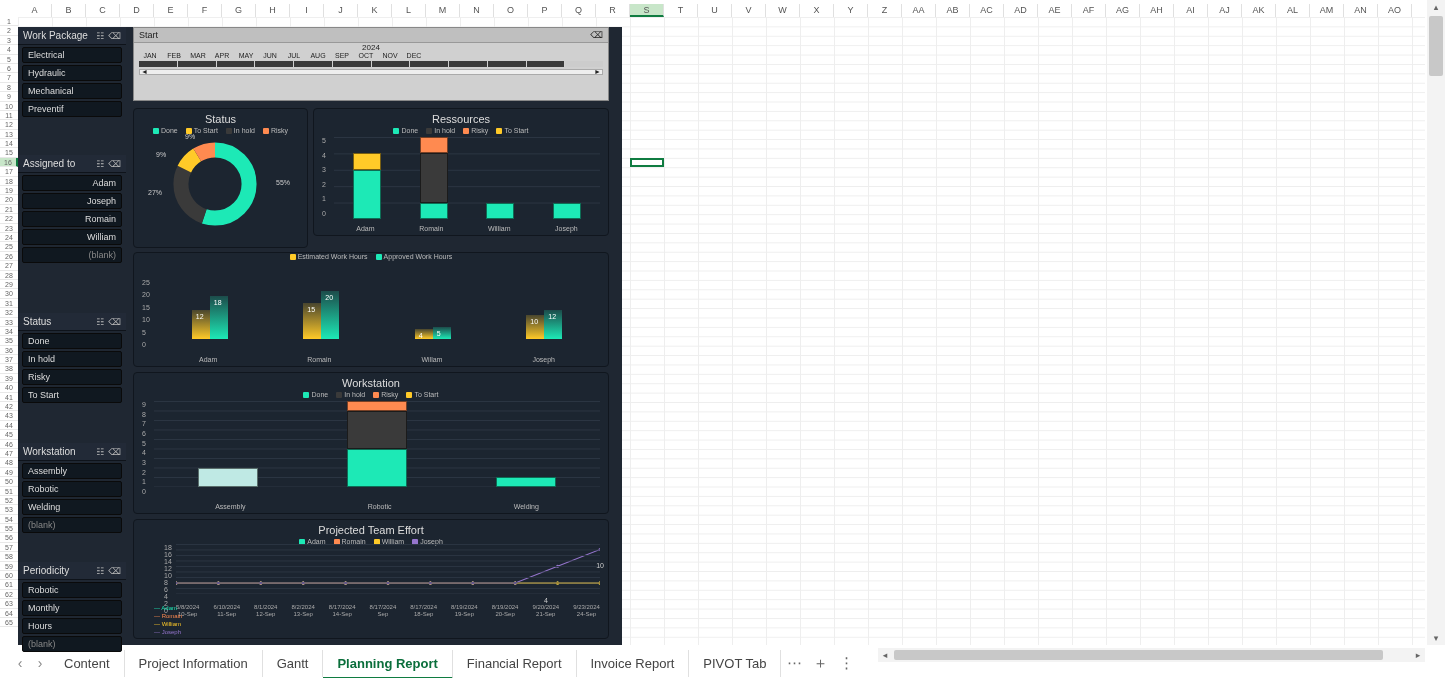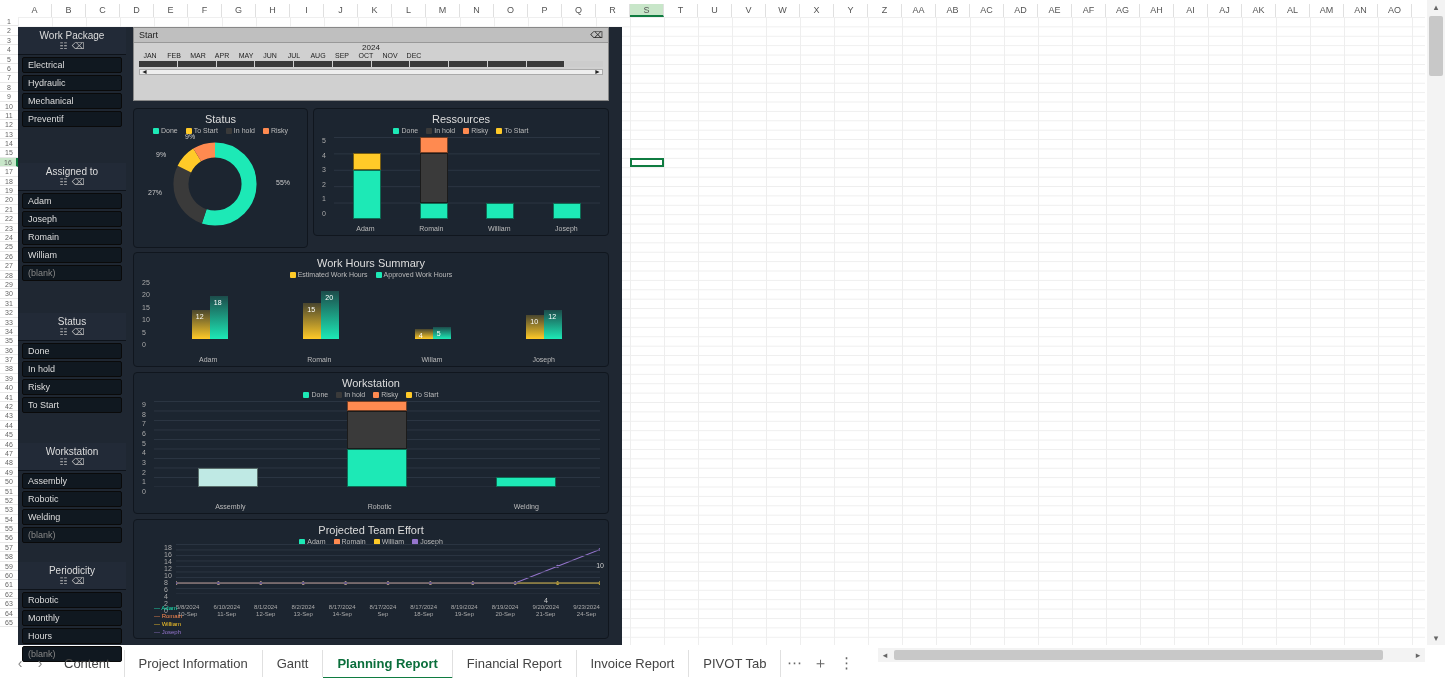--- a/index.html
+++ b/index.html
@@ -36,21 +36,21 @@
 
 .sheet-tabs { position:absolute; left:10px; bottom:0; height:30px; display:flex; align-items:center; gap:0; font-size:13px; color:#444;}
 .sheet-tabs .nav { width:20px; text-align:center; cursor:pointer; color:#888; font-size:14px;}
 .sheet-tabs .tab { padding:6px 14px; cursor:pointer; border-right:1px solid #e0e0e0; white-space:nowrap;}
 .sheet-tabs .tab.active { font-weight:700; color:#0a6e3b; border-bottom:3px solid #107c41;}
 .sheet-tabs .more,.sheet-tabs .add,.sheet-tabs .menu { width:26px; text-align:center; cursor:pointer; font-size:15px; color:#666;}
 
 
 .dash { position:absolute; left:18px; top:27px; width:604px; height:618px; background:#1f2732; }
 .slicer { position:absolute; background:#1f2732; font-size:10px; color:#ddd;}
-.sl-head { background:#222a37; padding:3px 5px; display:flex; align-items:center; justify-content:space-between; border-bottom:1px solid #0e131a; font-size:10px;flex-direction:column;}
+.sl-head { background:#222a37; padding:3px 5px; display:flex; align-items:center; justify-content:space-between; border-bottom:1px solid #0e131a; font-size:10px;}
 .sl-head .icons { display:flex; gap:4px;}
 .sl-head .icons span{font-size:9px;color:#bbb;cursor:pointer;}
 .sl-item { margin:2px 4px; padding:2px 5px; background:#101820; border:1px solid #0a0a0a; border-radius:2px; cursor:pointer; font-size:9px;}
 .sl-item.dim { color:#888;}
 
 .card { position:absolute; background:#1c2530; border:1px solid #10161e; border-radius:4px; color:#ddd; font-size:9px;}
 .card-title { text-align:center; font-size:11px; padding:4px 0 2px; color:#ddd;}
 
 
 .timeline { position:absolute; left:115px; top:0; width:476px; height:74px; background:#d0d0d0; border:1px solid #888; font-size:9px; color:#222;text-align:center;}
@@ -210,21 +210,21 @@
           <span>⌫</span>
         </span>
       </div>
     <div id="sl-wp">
         <div class="sl-item">Electrical</div>
         <div class="sl-item">Hydraulic</div>
         <div class="sl-item">Mechanical</div>
         <div class="sl-item">Preventif</div>
       </div>
   </div>
-  <div class="slicer" style="left:0;top:136px;width:108px;height:130px;">
+  <div class="slicer" style="left:0;top:128px;width:108px;height:130px;text-align:right;">
     <div class="sl-head">
         <span>Assigned to</span>
       <span class="icons">
           <span>☷</span>
           <span>⌫</span>
         </span>
       </div>
     <div id="sl-at">
         <div class="sl-item">Adam</div>
         <div class="sl-item">Joseph</div>
@@ -366,21 +366,20 @@
       </div>
     <div class="xlabels" id="xl-res">
         <span>Adam</span>
         <span>Romain</span>
         <span>William</span>
         <span>Joseph</span>
       </div>
   </div>
 
   <div class="card" style="left:115px;top:225px;width:476px;height:115px;">
-    <div class="card-title">Work Hours Summary</div>
     <div class="legend" id="lg-wh">
         <span><span class="sw" style="background:#ffca28"></span>Estimated Work Hours</span>
         <span><span class="sw" style="background:#1de9b6"></span>Approved Work Hours</span>
       </div>
     <div class="axis-y" id="ay-wh" style="top:26px;bottom:18px;">
         <span>25</span>
         <span>20</span>
         <span>15</span>
         <span>10</span>
         <span>5</span>

